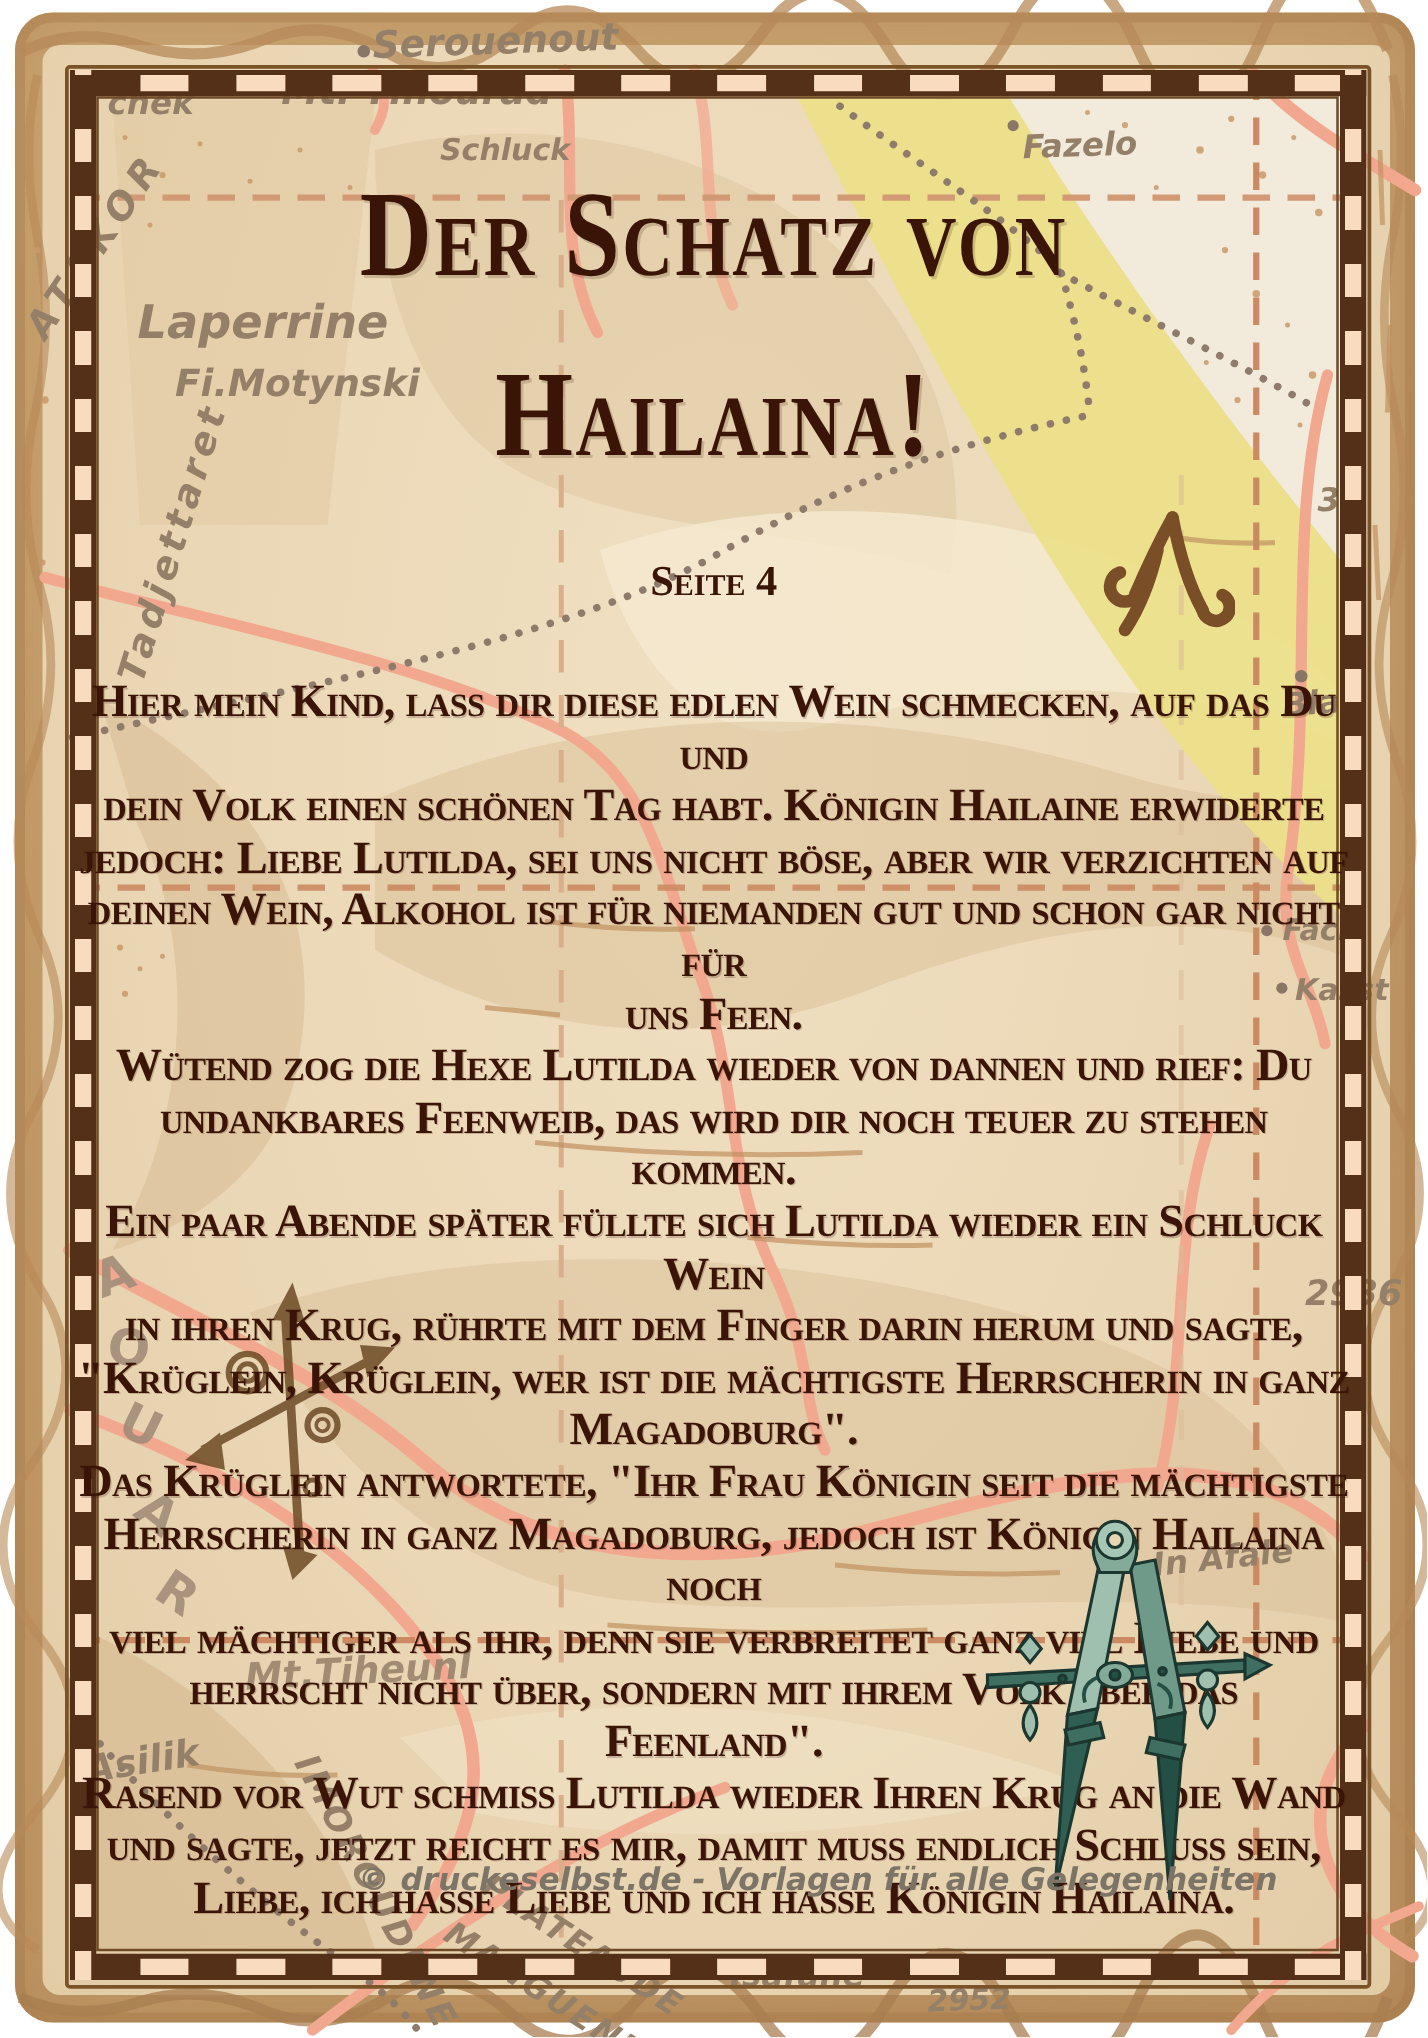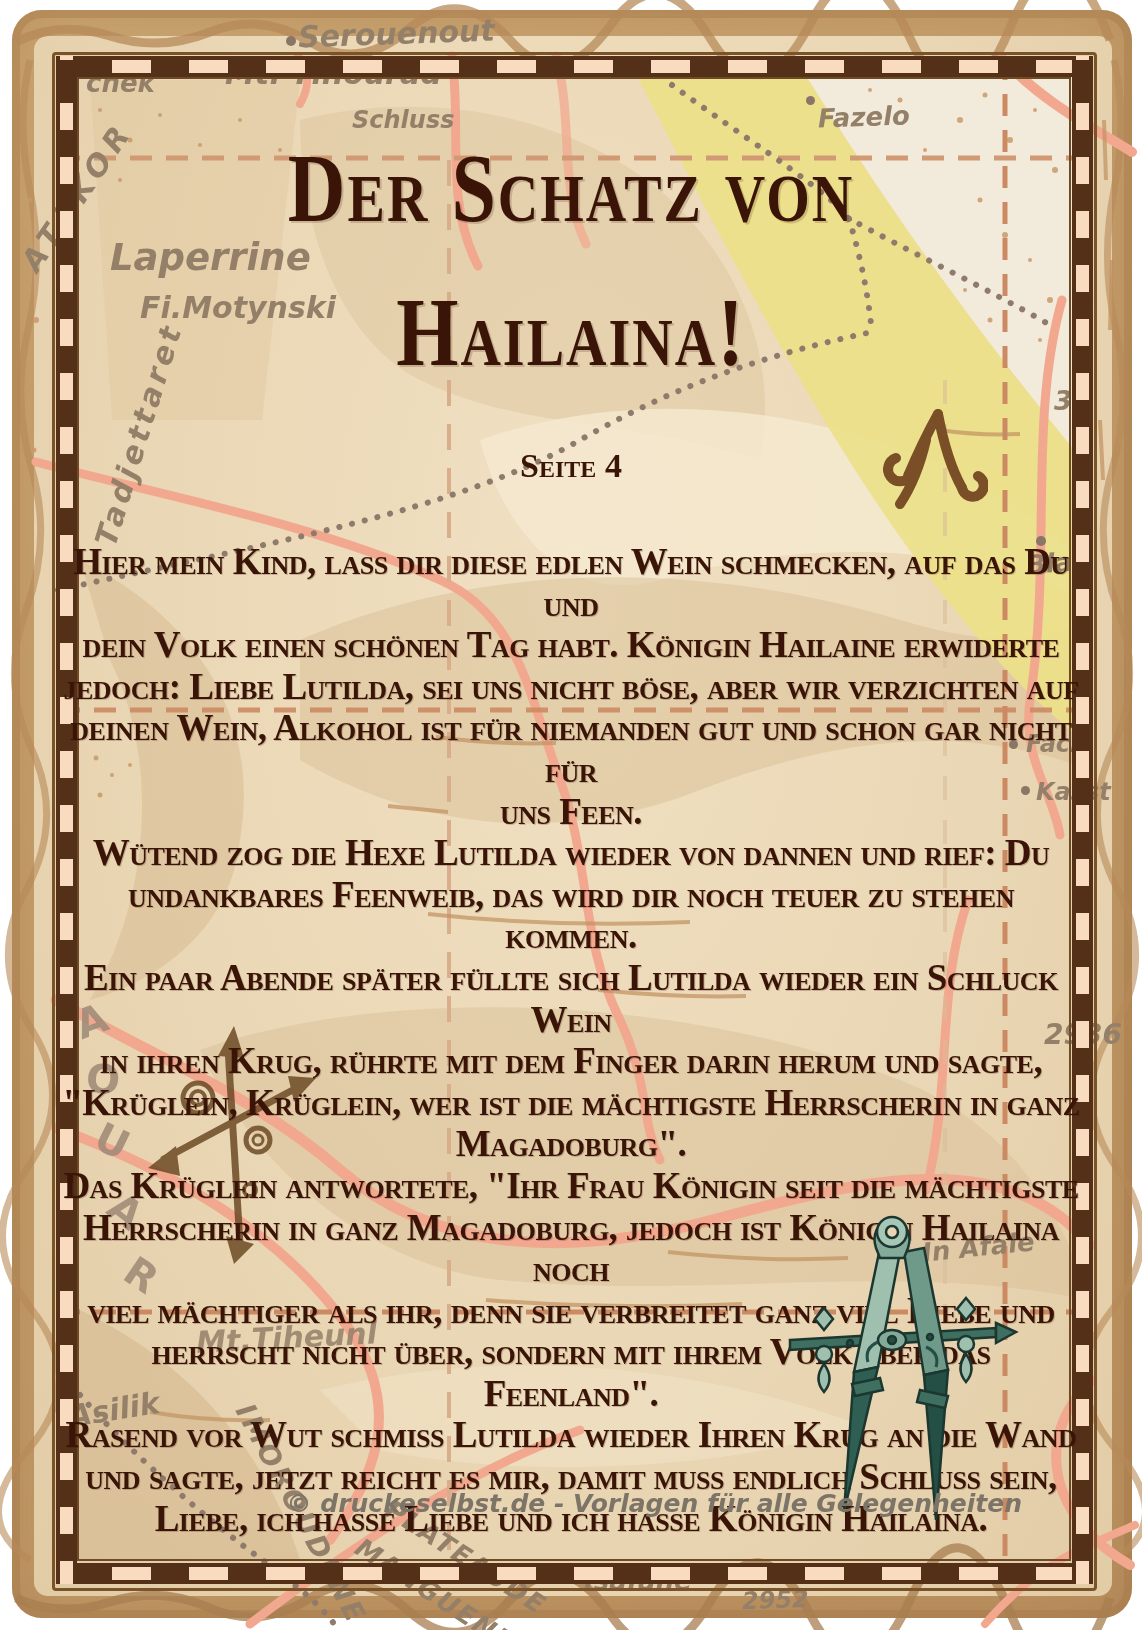--- a/index.html
+++ b/index.html
@@ -178,21 +178,21 @@
       <circle cx="258" cy="1140" r="12" fill="none" stroke-width="5"></circle>
       <circle cx="258" cy="1140" r="5" fill="none" stroke-width="3"></circle>
       <circle cx="250" cy="1190" r="6" fill="none" stroke-width="4"></circle>
     </g>
   </svg>
 
   <span class="lbl" style="left:298px;top:16px;font-size:30px;transform:rotate(-2deg);">Serouenout</span>
   <span class="dot" style="left:286px;top:36px;width:10px;height:10px;"></span>
   <span class="lbl" style="left:86px;top:68px;font-size:26px;">chek</span>
   <span class="lbl" style="left:225px;top:56px;font-size:30px;">Mt. Tinourad</span>
-  <span class="lbl" style="left:352px;top:106px;font-size:24px;">Schluss</span>
+  <span class="lbl" style="left:352px;top:106px;font-size:24px;">Schluck</span>
   <span class="lbl" style="left:818px;top:102px;font-size:26px;transform:rotate(-2deg);">Fazelo</span>
   <span class="dot" style="left:806px;top:96px;width:9px;height:9px;"></span>
   <span class="lbl" style="left:14px;top:258px;font-size:30px;letter-spacing:7px;transform:rotate(-56deg);transform-origin:0 0;">ATAKOR</span>
   <span class="lbl" style="left:110px;top:236px;font-size:37px;">Laperrine</span>
   <span class="lbl" style="left:140px;top:290px;font-size:30px;">Fi.Motynski</span>
   <span class="lbl" style="left:88px;top:540px;font-size:30px;letter-spacing:4px;transform:rotate(-73deg);transform-origin:0 0;">Tadjettaret</span>
   <span class="lbl" style="left:1054px;top:386px;font-size:26px;">32</span>
   <span class="lbl" style="left:1026px;top:548px;font-size:26px;transform:rotate(-4deg);">Blal</span>
   <span class="dot" style="left:1036px;top:536px;width:10px;height:10px;"></span>
   <span class="lbl" style="left:1026px;top:730px;font-size:24px;">Fach</span>

